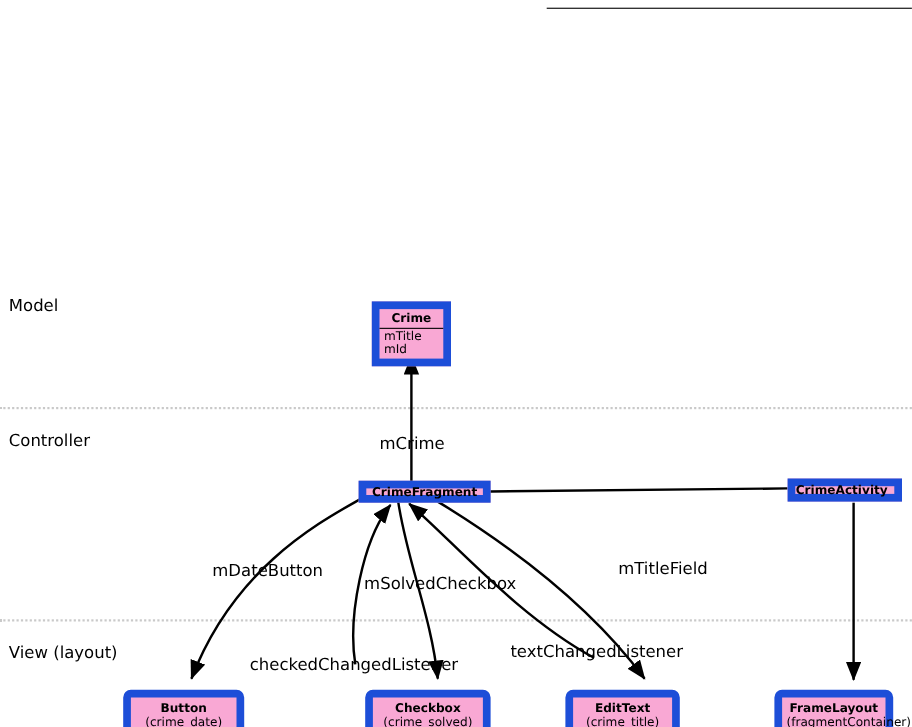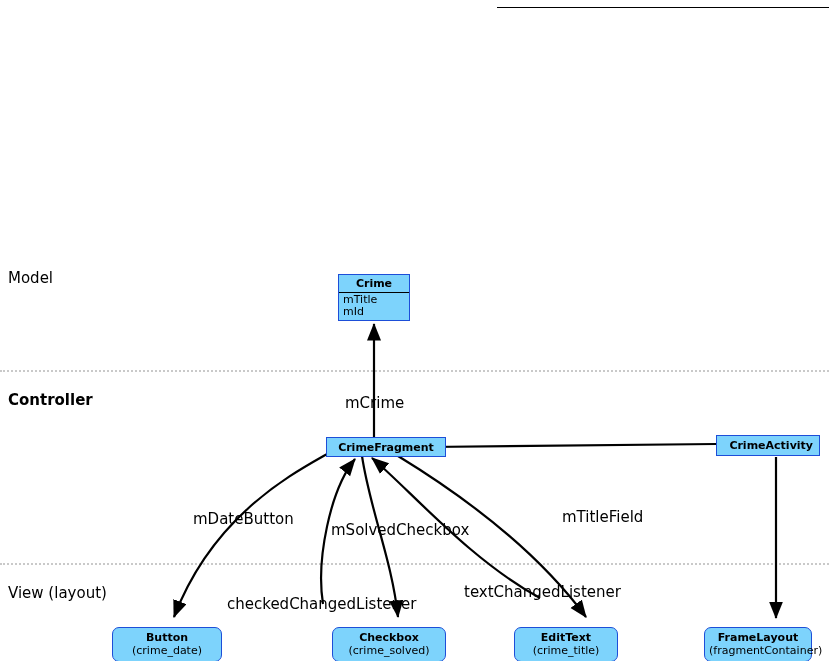--- a/index.html
+++ b/index.html
@@ -34,22 +34,22 @@
   .divider {
     position: absolute;
     left: 0;
     width: 829px;
     height: 0;
     border-top: 2px dotted #c9c9c9;
   }
   .node {
     position: absolute;
     box-sizing: border-box;
-    border: 1px solid #1d4ed8;
-    background: #7dd3fc;
+    border: 7px solid #1d4ed8;
+    background: #f9a8d4;
     font-size: 11px;
     color: #000000;
     text-align: center;
   }
   .node .title {
     font-weight: bold;
     padding: 2px 6px 2px 6px;
     white-space: nowrap;
   }
   .node.compartment .title {
@@ -97,21 +97,21 @@
 <body>
 
 <div id="stage">
 
   <div class="top-rule"></div>
 
   <div class="divider" style="top:370px;"></div>
   <div class="divider" style="top:563px;"></div>
 
   <div class="band-label" style="left:8px; top:269px;">Model</div>
-  <div class="band-label" style="left:8px; top:391px;font-weight:bold;">Controller</div>
+  <div class="band-label" style="left:8px; top:391px;">Controller</div>
   <div class="band-label" style="left:8px; top:584px;">View (layout)</div>
 
   <svg class="wires" viewBox="0 0 829 661">
     <defs>
       <marker id="arrow" markerWidth="9" markerHeight="9" refX="7.5" refY="3.2" orient="auto" markerUnits="strokeWidth">
         <path d="M0,0 L8,3.2 L0,6.4 z" fill="#000000"></path>
       </marker>
     </defs>
 
     <path d="M374,440 L374,324" stroke="#000000" stroke-width="2.2" fill="none" marker-end="url(#arrow)"></path>

